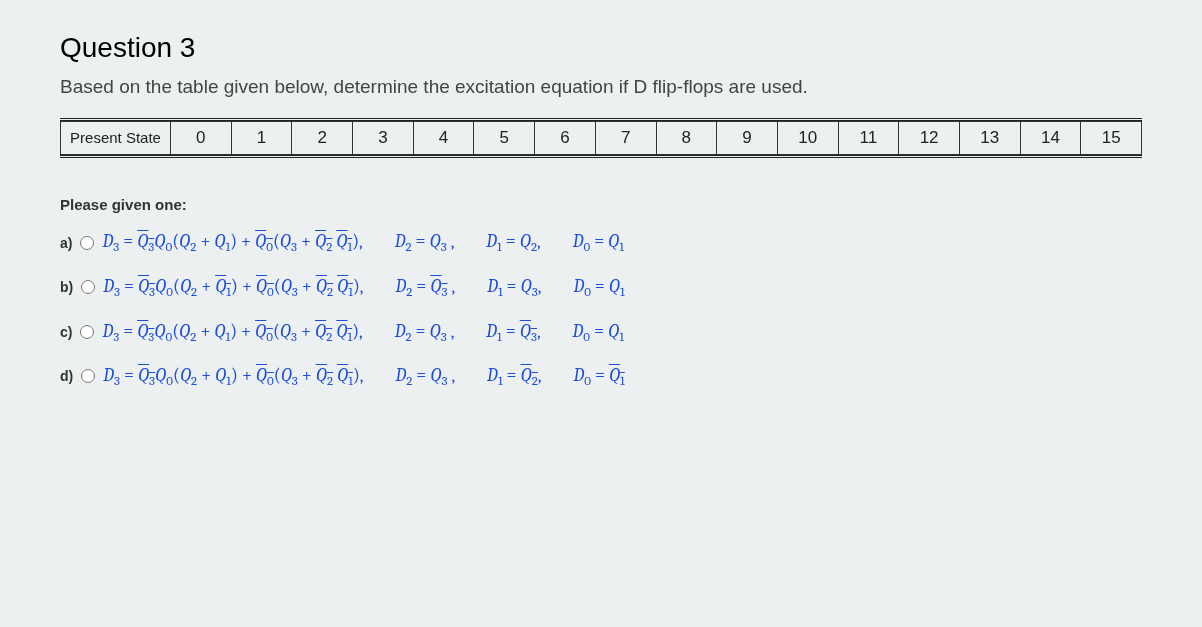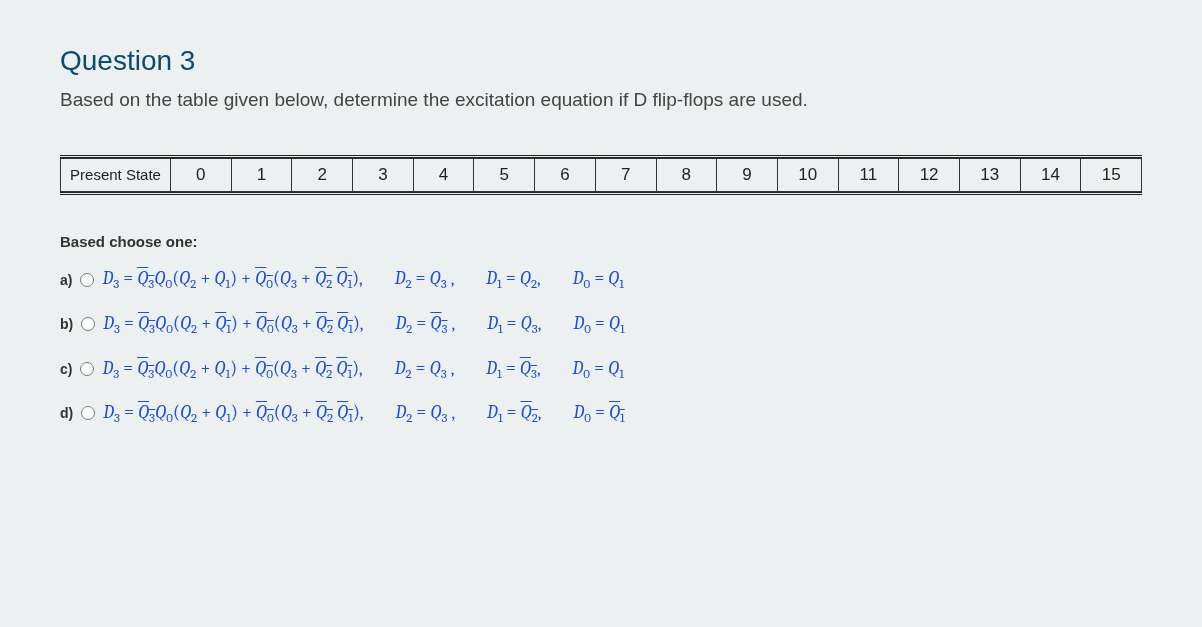--- a/index.html
+++ b/index.html
@@ -7,27 +7,27 @@
     margin: 0;
     padding: 28px 60px;
     background: #ecf0f0;
     font-family: Arial, Helvetica, sans-serif;
     color: #333;
     width: 1202px;
   }
   h2 {
     font-size: 28px;
     font-weight: 500;
-    color: #0c4a6e;
-    margin: 17px 0 12px 0;
+    color: #000000;
+    margin: 4px 0 12px 0;
   }
   .prompt {
     font-size: 19px;
     color: #444;
-    margin-bottom: 44px;
+    margin-bottom: 20px;
   }
   .table-wrap {
     border-top: 3px double #222;
     border-bottom: 3px double #222;
     margin-bottom: 38px;
   }
   table {
     border-collapse: collapse;
     width: 100%;
     table-layout: fixed;
@@ -111,21 +111,21 @@
     <td>11</td>
     <td>12</td>
     <td>13</td>
     <td>14</td>
     <td>15</td>
   </tr>
 </tbody>
     </table>
 </div>
 
-<div class="choose">Based choose one:</div>
+<div class="choose">Please given one:</div>
 
 <div class="option">
   <span class="opt-label">a)</span>
   <input type="radio" name="ans" style="">
   <span class="eq">
     <span class="eq-group">D<span class="sub">3</span> <span class="n">=</span> <span class="ov">Q<span class="sub">3</span></span>Q<span class="sub">0</span><span class="n">(</span>Q<span class="sub">2</span> <span class="n">+</span> Q<span class="sub">1</span><span class="n">)</span> <span class="n">+</span> <span class="ov">Q<span class="sub">0</span></span><span class="n">(</span>Q<span class="sub">3</span> <span class="n">+</span> <span class="ov">Q<span class="sub">2</span></span>&nbsp;<span class="ov">Q<span class="sub">1</span></span><span class="n">),</span></span><span class="gap"></span>
     <span class="eq-group">D<span class="sub">2</span> <span class="n">=</span> Q<span class="sub">3</span> <span class="n">,</span></span><span class="gap"></span>
     <span class="eq-group">D<span class="sub">1</span> <span class="n">=</span> Q<span class="sub">2</span><span class="n">,</span></span><span class="gap"></span>
     <span class="eq-group">D<span class="sub">0</span> <span class="n">=</span> Q<span class="sub">1</span></span>
   </span>

